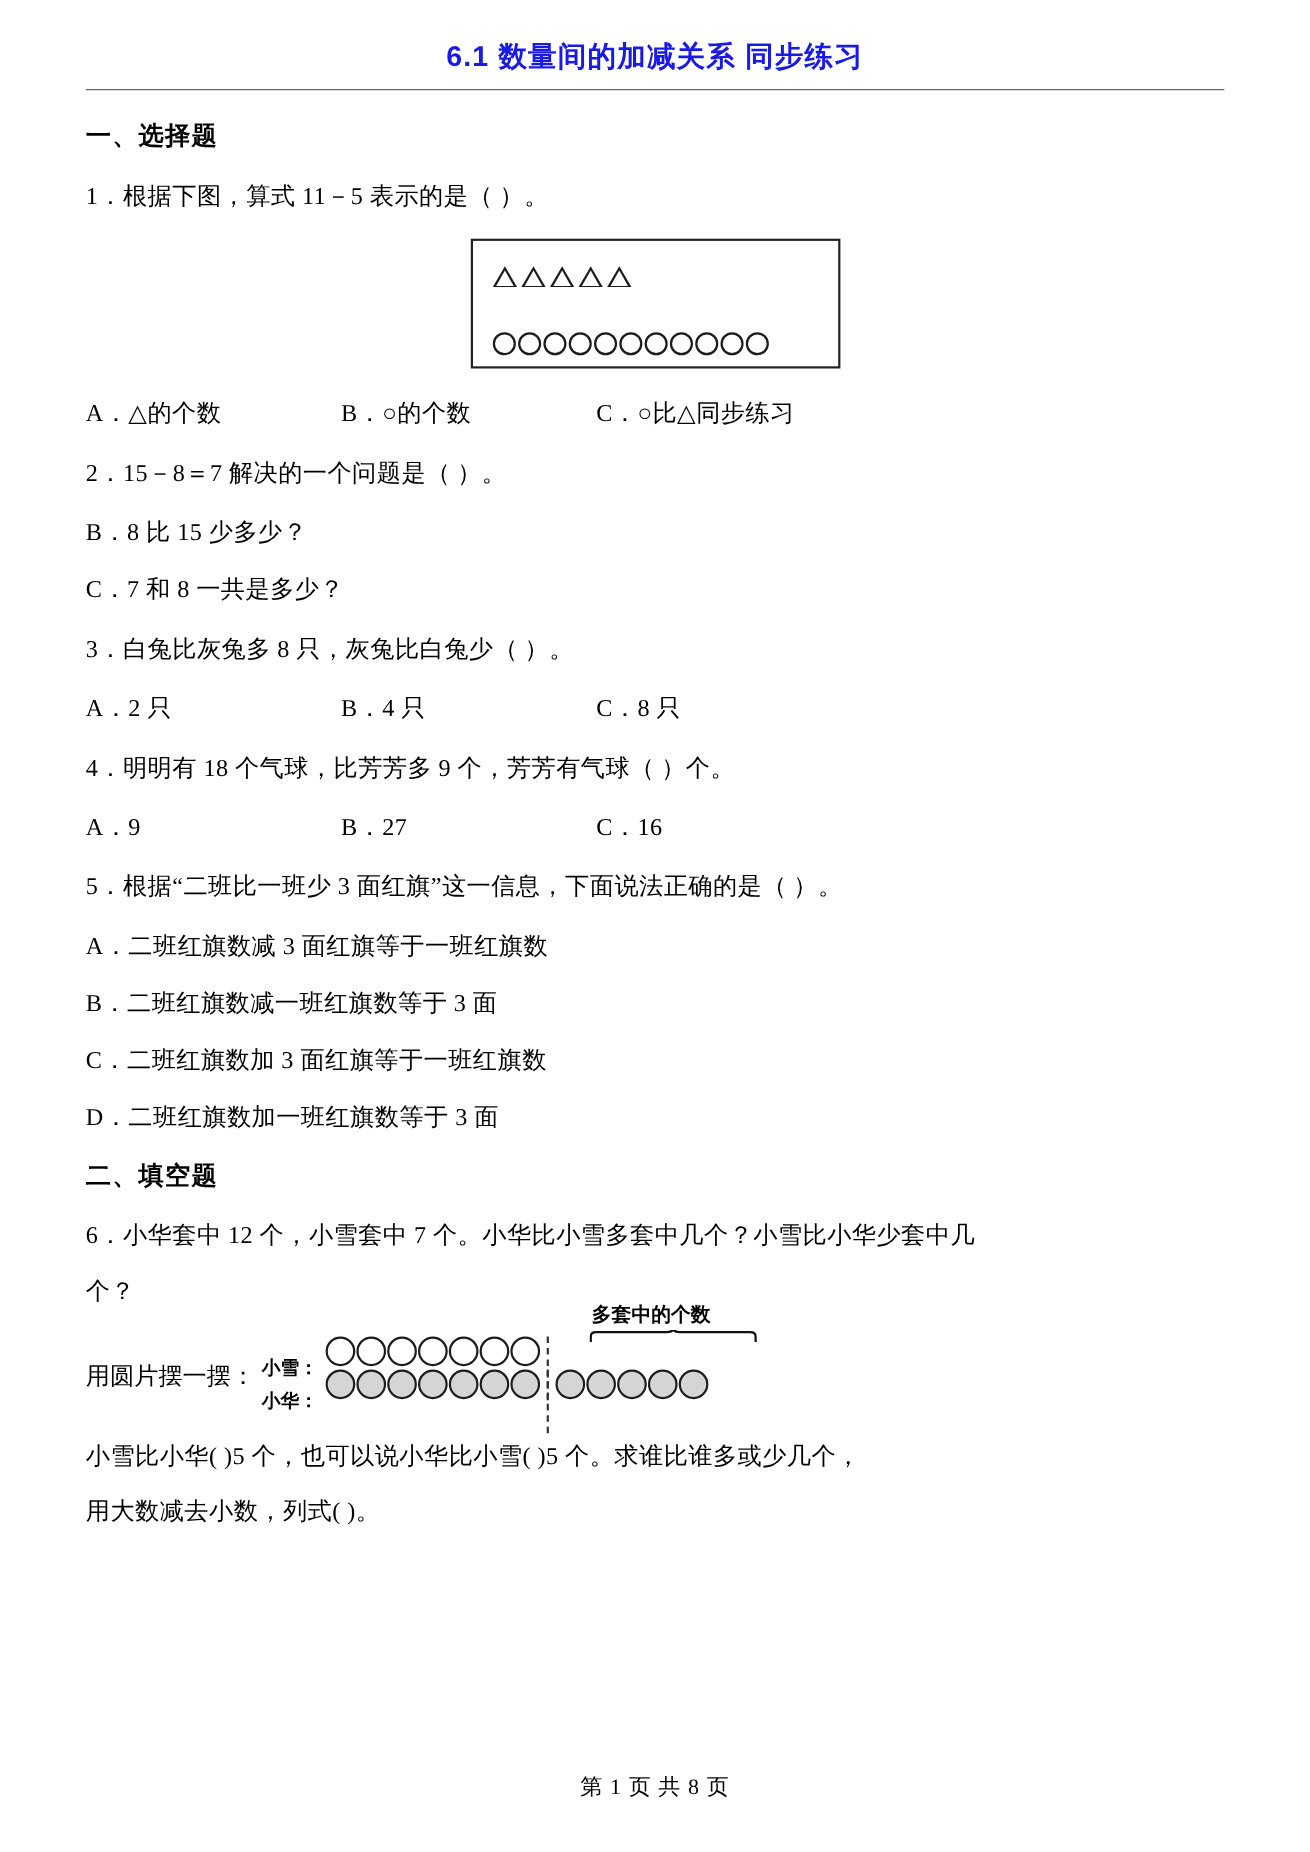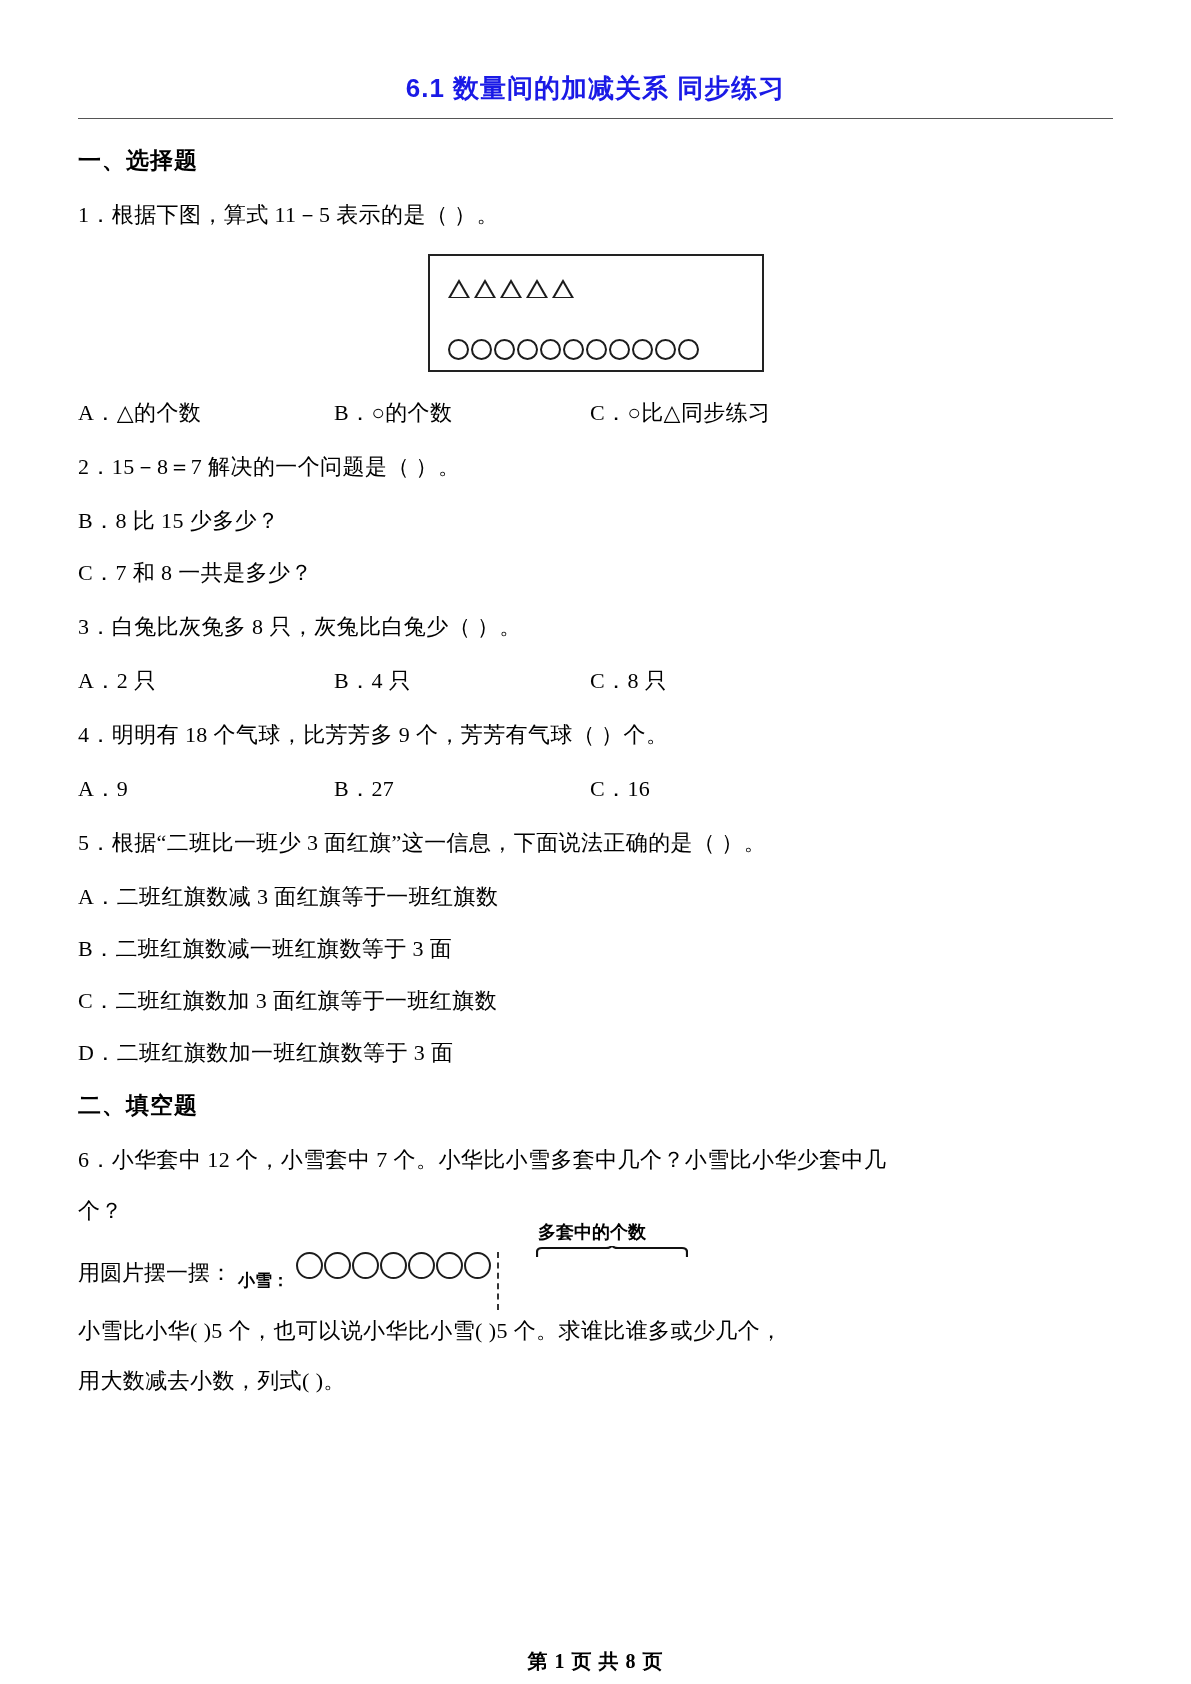--- a/index.html
+++ b/index.html
@@ -25,21 +25,20 @@
   
   .title {
     text-align: center;
     color: #1a1ae6;
     font-size: 26px;
     font-weight: bold;
     letter-spacing: 1px;
     padding-top: 34px;
     padding-bottom: 12px;
     font-family: "Liberation Sans", "DejaVu Sans", sans-serif;
-    margin-top: 37px;
   }
   .title-rule {
     border: none;
     border-top: 1.5px solid #555;
     margin: 0 0 26px 0;
   }
   
   .section-head {
     font-size: 23px;
     font-weight: bold;
@@ -55,21 +54,20 @@
   }
   .q-multiline {
     margin-bottom: 16px;
   }
   
   .opt-row {
     font-size: 22px;
     margin: 0 0 22px 0;
     display: flex;
     letter-spacing: 0.4px;
-    gap: 24px;
   }
   .opt-row .opt {
     display: inline-block;
   }
   .opt-3col .opt { width: 232px; }
   .opt-2col .opt:first-child { width: 460px; }
   .opt-block {
     font-size: 22px;
     margin: 0 0 22px 0;
     letter-spacing: 0.4px;
@@ -188,21 +186,21 @@
   .fig2-cell.white { background: #ffffff; }
   .fig2-cell.gray  { background: #d5d5d5; }
   .fig2-cell.blank { border-color: transparent; background: transparent; }
   
   .footer {
     position: absolute;
     left: 0; right: 0;
     bottom: 46px;
     text-align: center;
     font-size: 20px;
-    font-weight: bold;
+    font-weight: normal;
     letter-spacing: 1px;
   }
 </style>
 </head>
 <body>
 
 <div class="page">
 
   <div class="title">6.1 数量间的加减关系  同步练习</div>
   <hr class="title-rule">
@@ -292,20 +290,38 @@
               <span class="fig2-cell white"></span>
               <span class="fig2-cell white"></span>
               <span class="fig2-divider"></span>
               <span class="fig2-cell blank"></span>
               <span class="fig2-cell blank"></span>
               <span class="fig2-cell blank"></span>
               <span class="fig2-cell blank"></span>
               <span class="fig2-cell blank"></span>
             </span>
         </div>
+        <div class="fig2-row">
+          <span class="fig2-name">小华：</span>
+          <span class="fig2-group" id="r2-left">
+              <span class="fig2-cell gray"></span>
+              <span class="fig2-cell gray"></span>
+              <span class="fig2-cell gray"></span>
+              <span class="fig2-cell gray"></span>
+              <span class="fig2-cell gray"></span>
+              <span class="fig2-cell gray"></span>
+              <span class="fig2-cell gray"></span>
+              <span class="fig2-divider"></span>
+              <span class="fig2-cell gray"></span>
+              <span class="fig2-cell gray"></span>
+              <span class="fig2-cell gray"></span>
+              <span class="fig2-cell gray"></span>
+              <span class="fig2-cell gray"></span>
+            </span>
+        </div>
       </div>
 
     </div>
   </div>
 
   <div class="q q-multiline">小雪比小华(          )5 个，也可以说小华比小雪(            )5 个。求谁比谁多或少几个，</div>
   <div class="q">用大数减去小数，列式(          )。</div>
 
   <div class="footer">第 1 页 共 8 页</div>
 </div>

